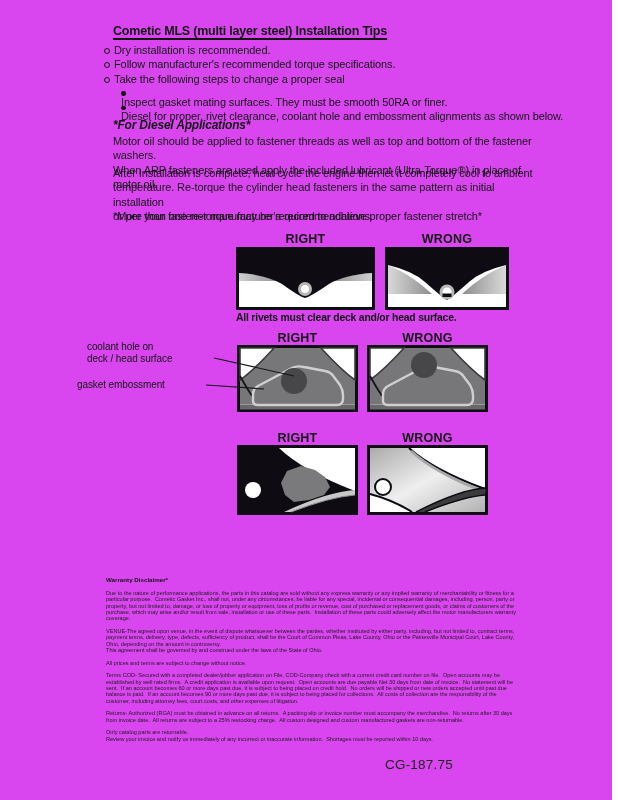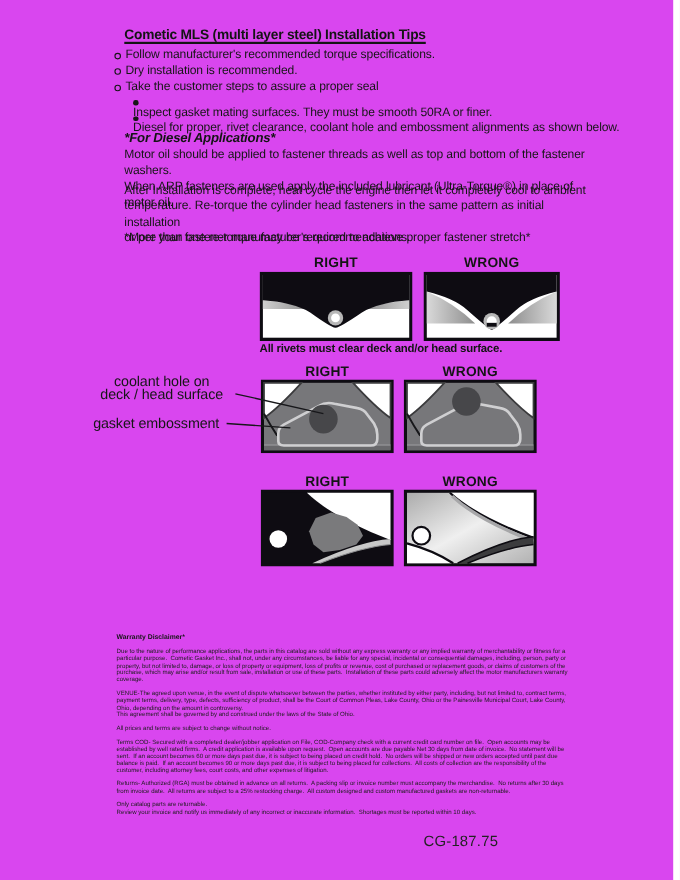--- a/index.html
+++ b/index.html
@@ -16,46 +16,46 @@
   }
   #bullet-list{left:104px;top:44px;width:480px;}
   .b-row{display:flex;align-items:flex-start;height:14.4px;font-size:11px;letter-spacing:-0.1px;color:#161616;}
   .b-row.sub{padding-left:17px;flex-direction:column;}
   .dot-open{width:4px;height:4px;border:1.2px solid #161616;border-radius:50%;margin:4px 4px 0 0;flex:none;}
   .dot-fill{width:4.5px;height:4.5px;background:#161616;border-radius:50%;margin:4px 4px 0 0;flex:none;}
   #diesel-heading{left:113px;top:118px;font-size:12px;font-weight:bold;letter-spacing:-0.2px;color:#141414;font-style:italic;}
   .para{left:113px;font-size:11px;line-height:14.4px;letter-spacing:-0.1px;color:#161616;width:420px;}
   .fig-label{font-size:12.5px;font-weight:bold;letter-spacing:0.2px;color:#141414;text-align:center;}
   .fig-caption{font-size:10.4px;font-weight:bold;letter-spacing:-0.2px;line-height:12.2px;color:#141414;}
-  .annot{font-size:13px;line-height:11.6px;letter-spacing:-0.1px;color:#161616;text-align:center;}
+  .annot{font-size:10px;line-height:11.6px;letter-spacing:-0.1px;color:#161616;text-align:left;}
   #warranty{left:106px;top:576px;width:412px;}
   #warranty-heading{font-size:6.2px;font-weight:bold;color:#141414;margin:0 0 7px 0;}
   .w-para{font-size:5.55px;line-height:6.35px;color:#1d1d1d;margin:0 0 6.3px 0;}
   #doc-code{left:385px;top:757px;font-size:13.5px;letter-spacing:0.2px;color:#222;}
   svg{display:block;}
 </style>
 </head>
 <body>
 
 <div id="page">
 
   <div id="doc-title" class="abs">Cometic MLS (multi layer steel) Installation Tips</div>
 
   <div id="bullet-list" class="abs">
     <div class="b-row">
       <span class="dot-open"></span>
-      <span>Follow manufacturer's recommended torque specifications.</span>
+      <span>Dry installation is recommended.</span>
     </div>
     <div class="b-row">
       <span class="dot-open"></span>
-      <span>Dry installation is recommended.</span>
+      <span>Follow manufacturer's recommended torque specifications.</span>
     </div>
     <div class="b-row">
       <span class="dot-open"></span>
-      <span>Take the customer steps to assure a proper seal</span>
+      <span>Take the following steps to change a proper seal</span>
     </div>
     <div class="b-row sub">
       <span class="dot-fill"></span>
       <span>Inspect gasket mating surfaces.  They must be smooth 50RA or finer.</span>
     </div>
     <div class="b-row sub">
       <span class="dot-fill"></span>
       <span>Diesel for proper, rivet clearance, coolant hole and embossment alignments as shown below.</span>
     </div>
   </div>

